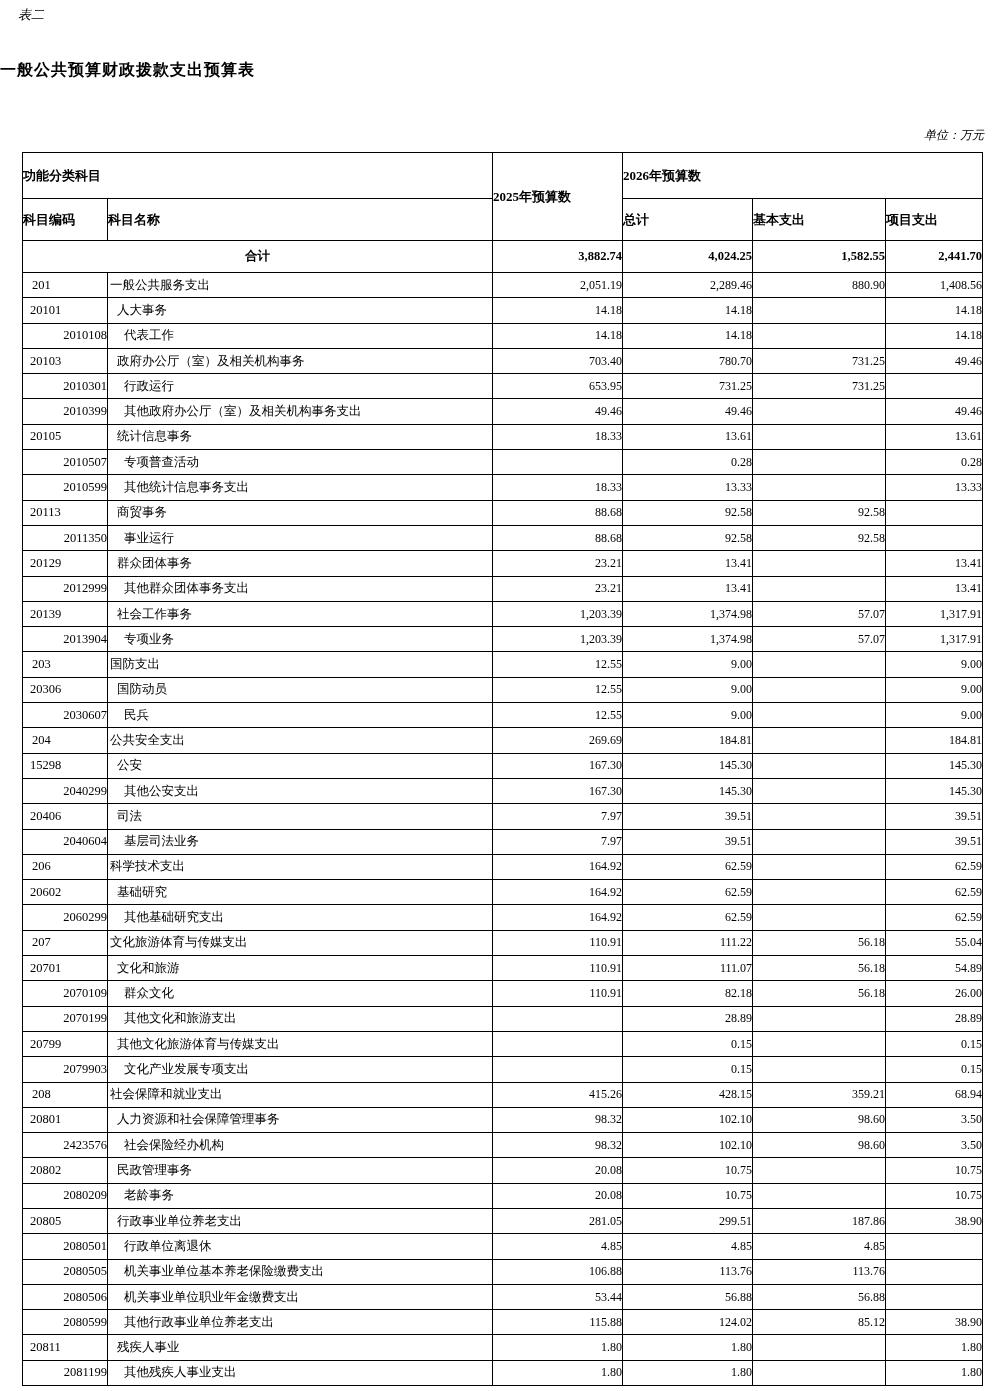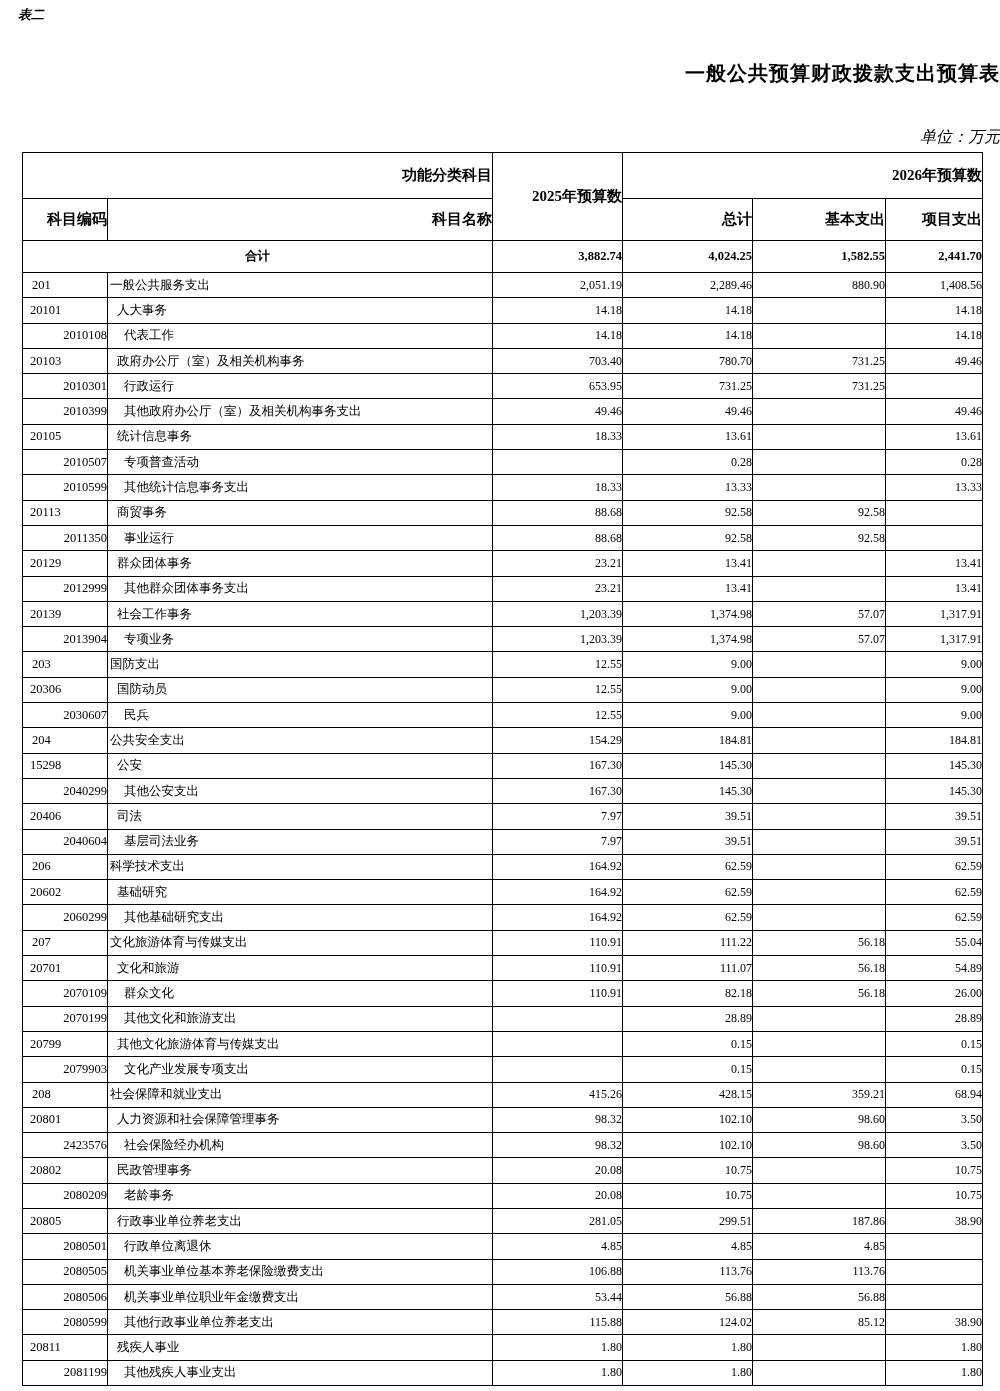--- a/index.html
+++ b/index.html
@@ -3,40 +3,40 @@
 <meta charset="utf-8">
 <style>
   html,body{margin:0;padding:0;}
   body{
     width:1000px;height:1391px;background:#ffffff;color:#000;
     font-family:"Liberation Serif","DejaVu Serif",serif;
     position:relative;overflow:hidden;
   }
   .sheet-label{
     position:absolute;left:18px;top:6px;
-    font-size:13px;font-weight:bold;font-style:italic;
+    font-size:13px;font-weight:normal;font-style:italic;
   }
   .doc-title{
     position:absolute;left:0;top:60px;width:100%;
-    text-align:right;font-size:20px;font-weight:bold;letter-spacing:1px;
+    text-align:left;font-size:16px;font-weight:bold;letter-spacing:1px;
   }
   .unit-note{
-    position:absolute;right:0;top:127px;
-    font-size:16px;font-style:italic;
+    position:absolute;right:16px;top:127px;
+    font-size:12px;font-style:italic;
   }
   table.budget{
     position:absolute;left:22px;top:152px;width:960px;
     border-collapse:collapse;table-layout:fixed;
   }
   table.budget th, table.budget td{
     border:1px solid #000;overflow:hidden;white-space:nowrap;
     padding:0;vertical-align:middle;
   }
   table.budget th{
-    font-size:15px;font-weight:bold;text-align:right;
+    font-size:13px;font-weight:bold;text-align:left;
   }
   tr.hrow1{height:46px;}
   tr.hrow2{height:42px;}
   tr.total-row{height:32px;}
   tr.data-row{height:25.3px;}
   tr.total-row td{font-weight:bold;font-size:12.5px;}
   td.total-label{text-align:center;font-size:13px;}
   td.code,td.name{font-size:12.5px;text-align:left;}
   td.num{font-size:12px;text-align:right;padding-right:3px;}
   td.code.l1{padding-left:9px;}
@@ -224,21 +224,21 @@
         <td class="code l3">2030607</td>
         <td class="name l3">民兵</td>
         <td class="num">12.55</td>
         <td class="num">9.00</td>
         <td class="num"></td>
         <td class="num">9.00</td>
       </tr>
       <tr class="data-row">
         <td class="code l1">204</td>
         <td class="name l1">公共安全支出</td>
-        <td class="num">154.29</td>
+        <td class="num">269.69</td>
         <td class="num">184.81</td>
         <td class="num"></td>
         <td class="num">184.81</td>
       </tr>
       <tr class="data-row">
         <td class="code l2">15298</td>
         <td class="name l2">公安</td>
         <td class="num">167.30</td>
         <td class="num">145.30</td>
         <td class="num"></td>

